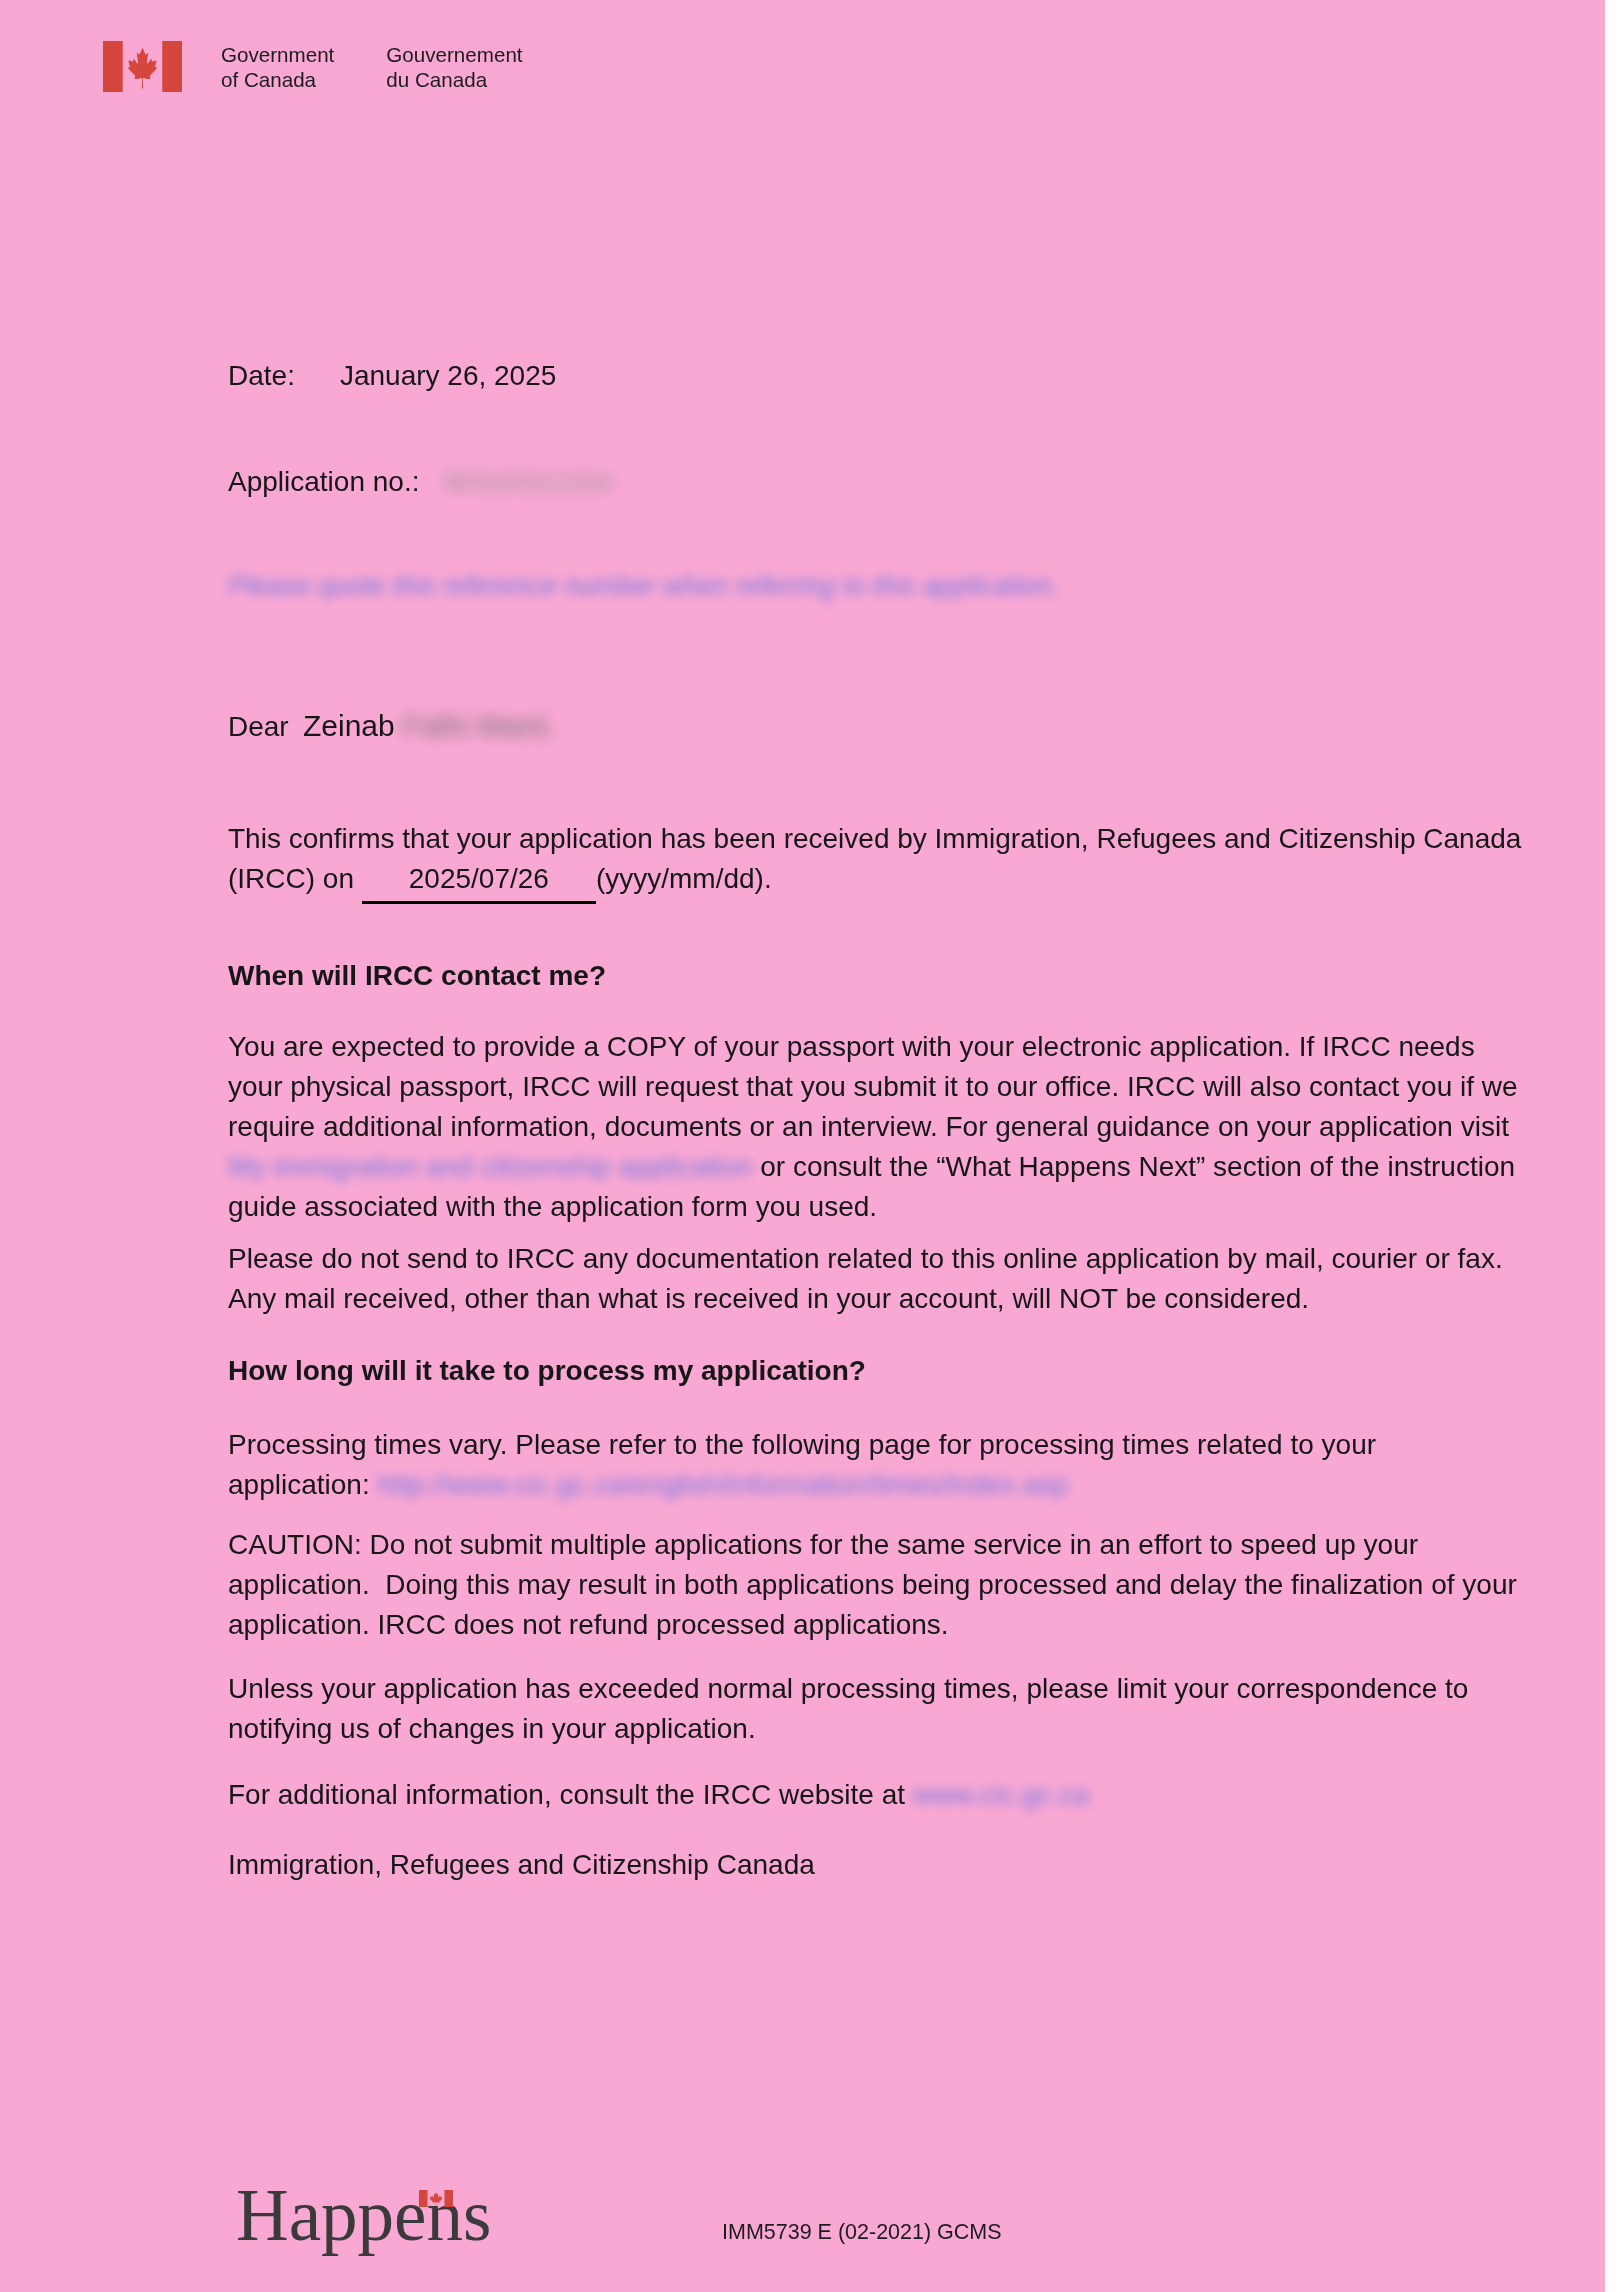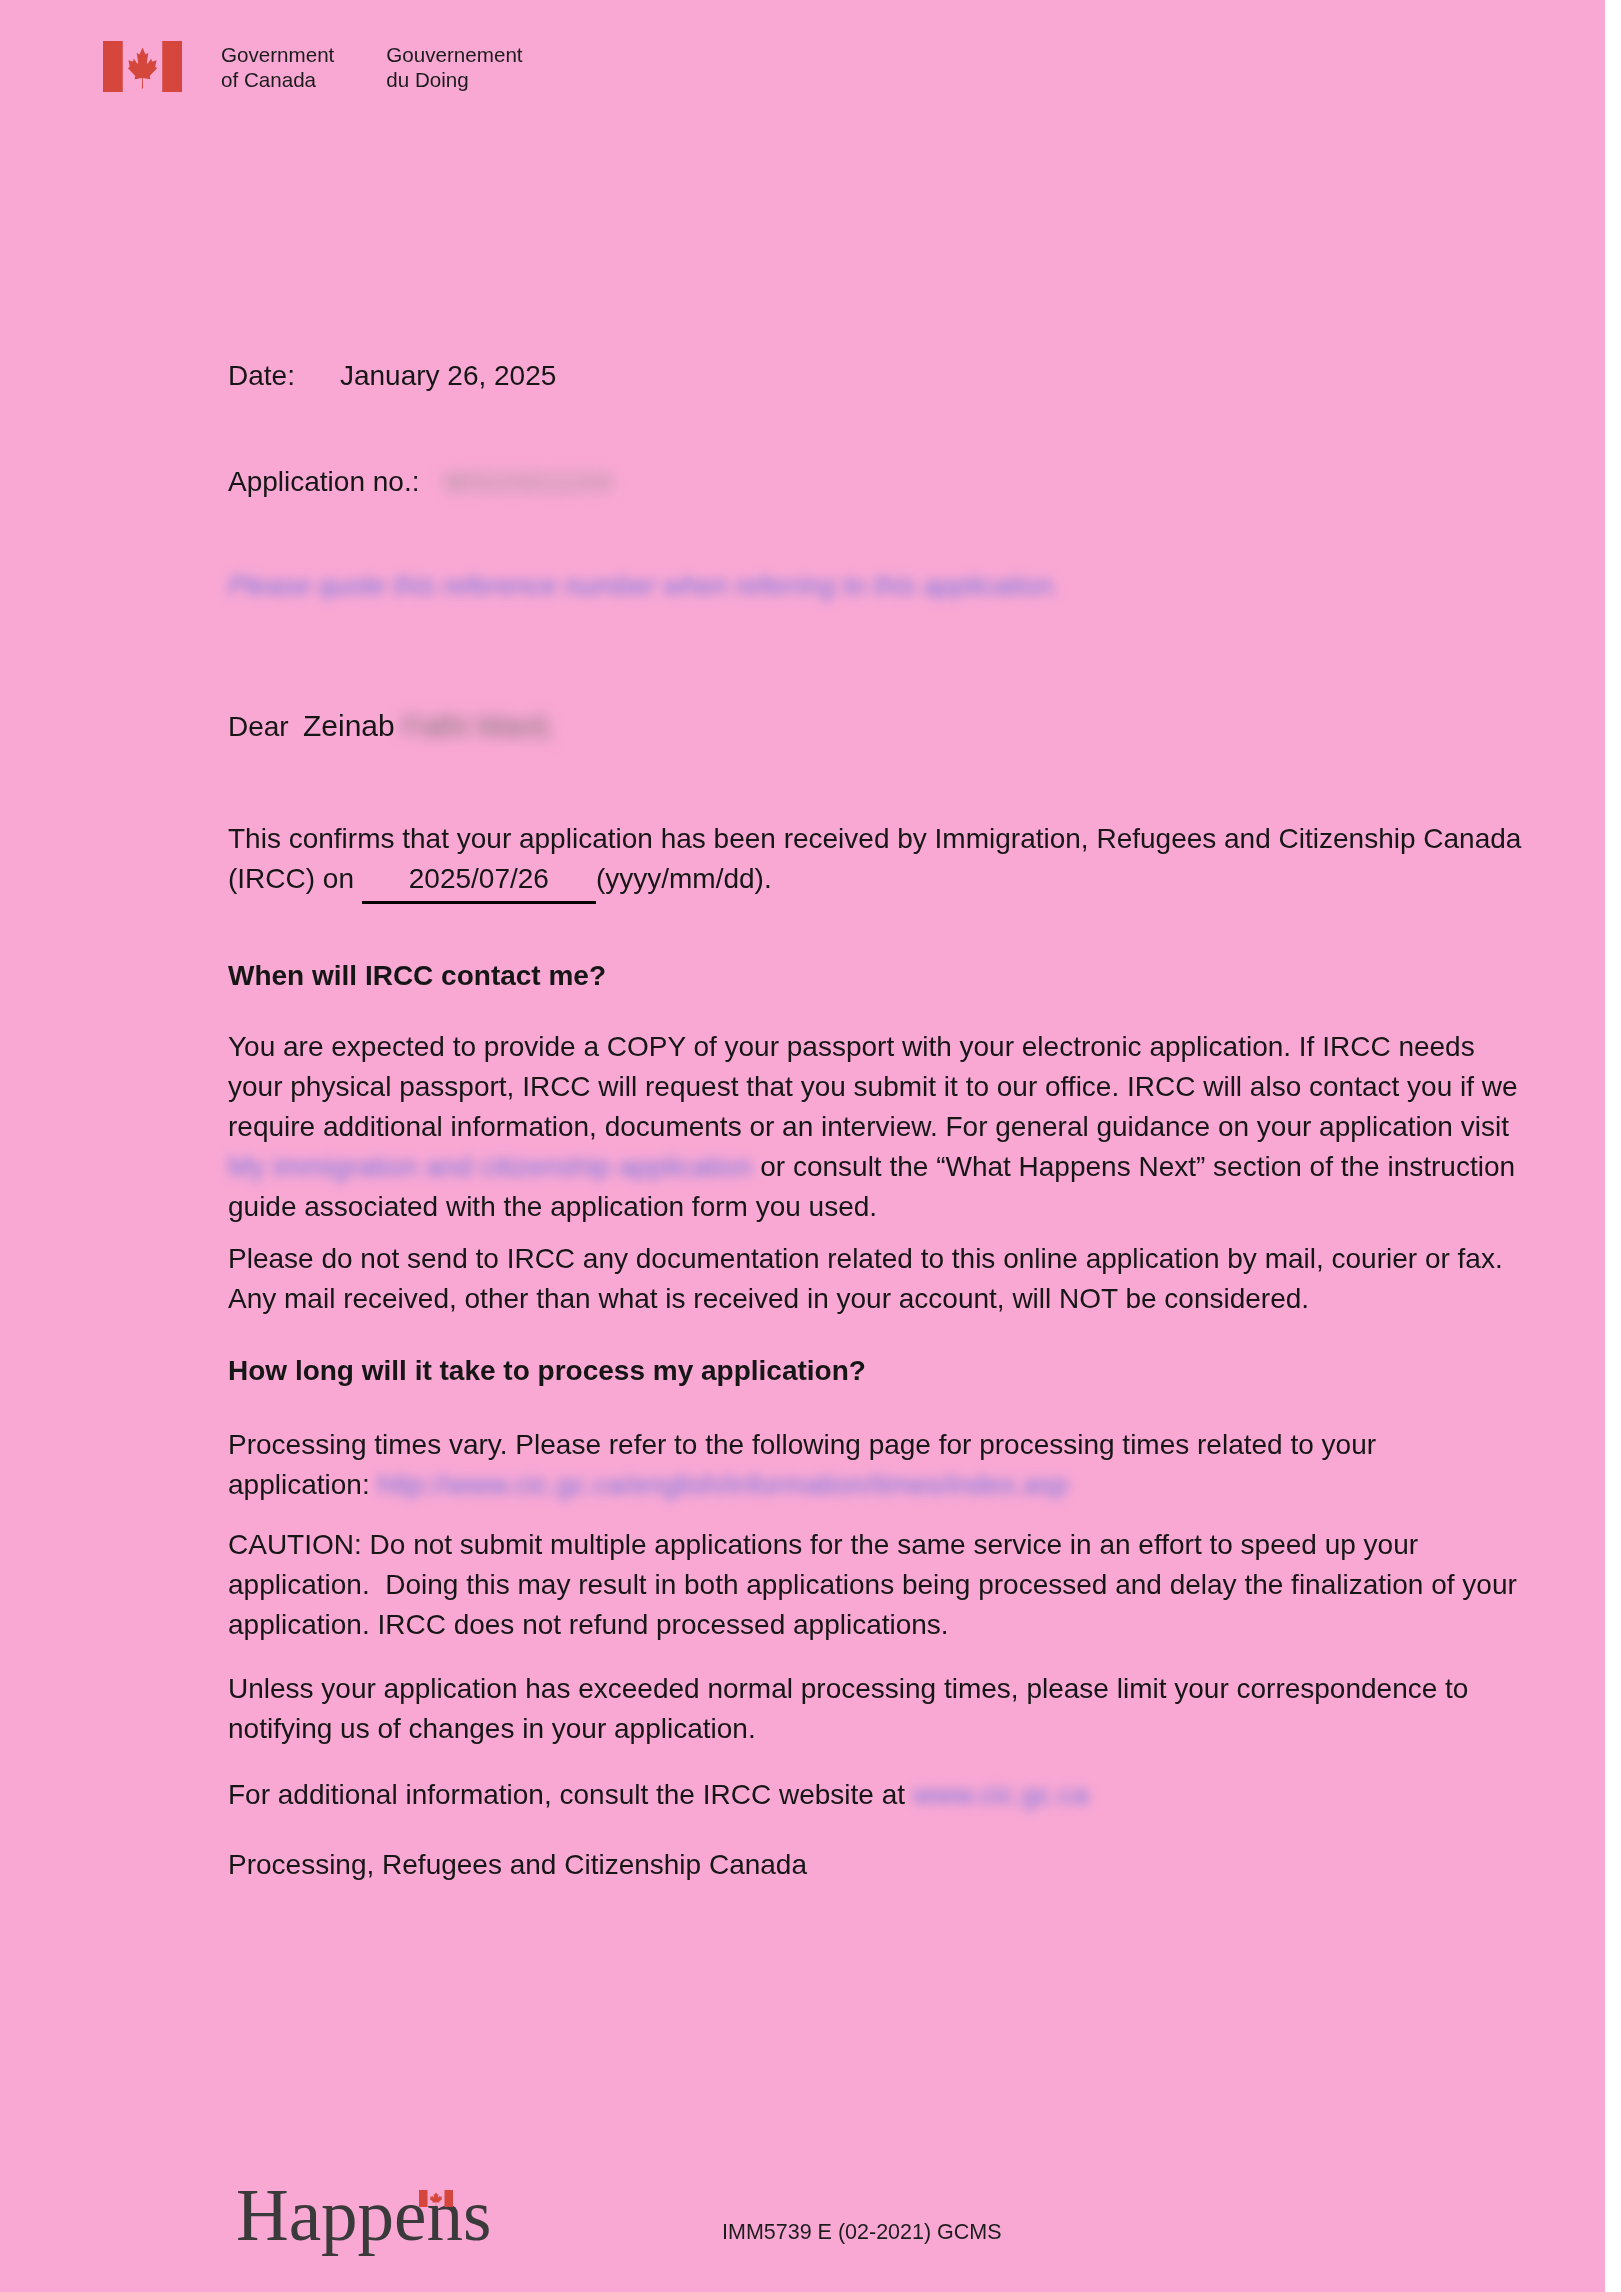--- a/index.html
+++ b/index.html
@@ -83,21 +83,21 @@
       <g transform="translate(44,4) scale(1.12)">
         <path style="fill:var(--flag-red,#d5463c)" d="M50 7.8 L44.1 18.6 C43.4 19.8 42.3 19.7 41.1 19 L36.9 16.9 40 33.5 C40.7 36.5 38.6 36.5 37.5 35.2 L30.2 27 29 31.2 C28.9 31.7 28.3 32.3 27.4 32.2 L18.1 30.1 20.5 39 C21 41 21.4 41.8 20 42.3 L16.7 43.8 32.7 56.8 C33.3 57.3 33.6 58.2 33.4 59 L32 63.6 C37.5 63 42.4 62 47.9 61.4 C48.4 61.4 49.2 62.2 49.2 62.7 L48.5 79.5 L51.2 79.5 L50.8 62.7 C50.8 62.2 51.5 61.4 52 61.4 C57.5 62 62.4 63 67.9 63.6 L66.5 59 C66.3 58.2 66.6 57.3 67.2 56.8 L83.2 43.8 79.9 42.3 C78.5 41.8 78.9 41 79.4 39 L81.8 30.1 72.6 32.2 C71.7 32.3 71.1 31.7 71 31.2 L69.7 27 62.4 35.2 C61.4 36.5 59.3 36.5 60 33.5 L63.1 16.9 58.9 19 C57.7 19.7 56.6 19.8 55.9 18.6 Z"></path>
       </g>
     </svg>
     <div class="fip-text fip-en">
       <div>Government</div>
       <div>of Canada</div>
     </div>
     <div class="fip-text fip-fr">
       <div>Gouvernement</div>
-      <div>du Doing</div>
+      <div>du Canada</div>
     </div>
   </div>
 
   <div class="abs line meta-row" style="top:356px;">
     <span class="meta-label">Date:</span>
     <span>January 26, 2025</span>
   </div>
 
   <div class="abs line meta-row" style="top:462px;">
     <span class="meta-label" style="margin-right:5px;">Application no.:</span>
@@ -137,21 +137,21 @@
 
   <div class="abs para" style="top:1525px;">CAUTION: Do not submit multiple applications for the same service in an effort to speed up your application.  Doing this may result in both applications being processed and delay the finalization of your application. IRCC does not refund processed applications.</div>
 
   <div class="abs para" style="top:1669px;">Unless your application has exceeded normal processing times, please limit your correspondence to notifying us of changes in your application.</div>
 
   <div class="abs line" style="top:1775px;">
     <span>For additional information, consult the IRCC website at</span>
     <a href="#" class="blur-link">www.cic.gc.ca</a>
   </div>
 
-  <div class="abs line" style="top:1845px;">Processing, Refugees and Citizenship Canada</div>
+  <div class="abs line" style="top:1845px;">Immigration, Refugees and Citizenship Canada</div>
 
   <div class="abs wordmark-wrap">
     <span class="wordmark">Happens</span>
     <svg class="wordmark-flag" viewBox="0 0 200 100" preserveAspectRatio="none" aria-hidden="true">
       <rect x="0" y="0" width="50" height="100" style="fill:var(--flag-red,#d5463c)"></rect>
       <rect x="150" y="0" width="50" height="100" style="fill:var(--flag-red,#d5463c)"></rect>
       <g transform="translate(44,4) scale(1.12)">
         <path style="fill:var(--flag-red,#d5463c)" d="M50 7.8 L44.1 18.6 C43.4 19.8 42.3 19.7 41.1 19 L36.9 16.9 40 33.5 C40.7 36.5 38.6 36.5 37.5 35.2 L30.2 27 29 31.2 C28.9 31.7 28.3 32.3 27.4 32.2 L18.1 30.1 20.5 39 C21 41 21.4 41.8 20 42.3 L16.7 43.8 32.7 56.8 C33.3 57.3 33.6 58.2 33.4 59 L32 63.6 C37.5 63 42.4 62 47.9 61.4 C48.4 61.4 49.2 62.2 49.2 62.7 L48.5 79.5 L51.2 79.5 L50.8 62.7 C50.8 62.2 51.5 61.4 52 61.4 C57.5 62 62.4 63 67.9 63.6 L66.5 59 C66.3 58.2 66.6 57.3 67.2 56.8 L83.2 43.8 79.9 42.3 C78.5 41.8 78.9 41 79.4 39 L81.8 30.1 72.6 32.2 C71.7 32.3 71.1 31.7 71 31.2 L69.7 27 62.4 35.2 C61.4 36.5 59.3 36.5 60 33.5 L63.1 16.9 58.9 19 C57.7 19.7 56.6 19.8 55.9 18.6 Z"></path>
       </g>
     </svg>

